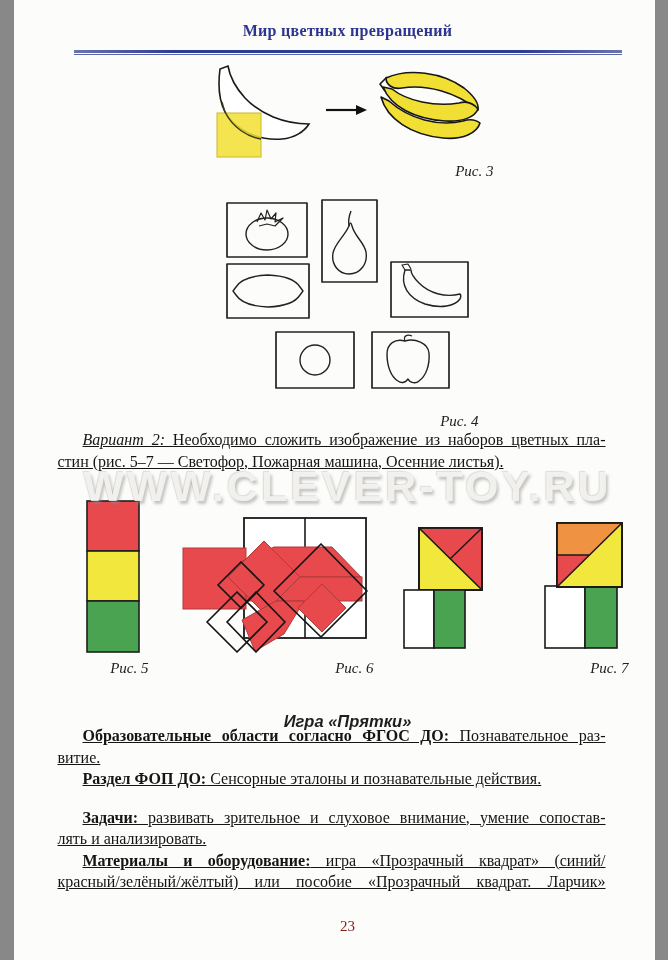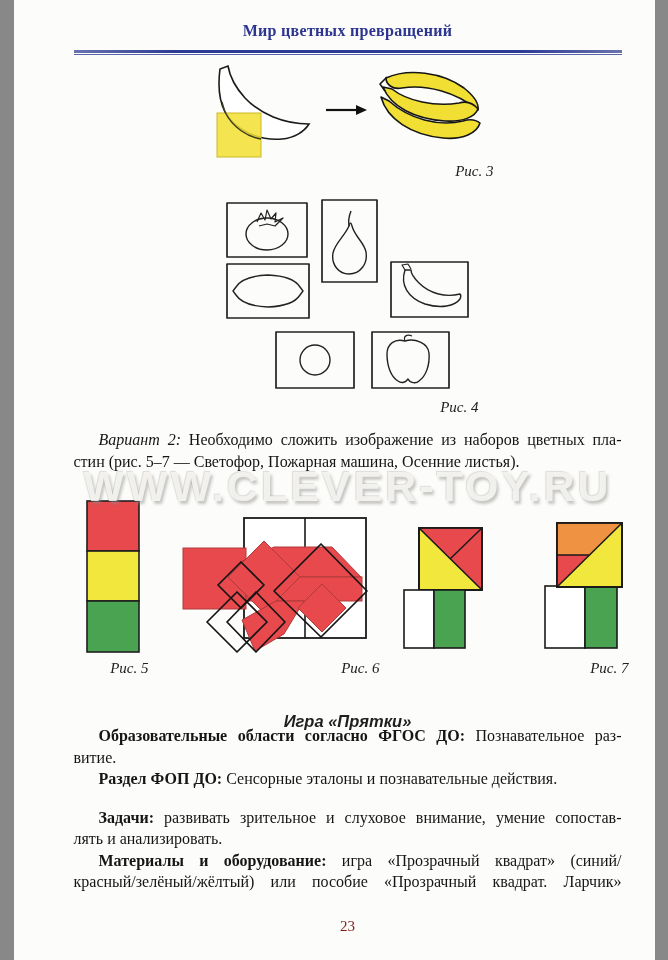--- a/index.html
+++ b/index.html
@@ -23,21 +23,21 @@
     left:0;top:22px;width:668px;text-align:center;
     font-size:16px;font-weight:700;color:var(--navy);letter-spacing:.3px;
   }
   .rule{left:60px;top:50px;width:548px;height:6px;}
   .rule .r1{height:2.5px;background:linear-gradient(90deg,#6a74ae,#2f3c96 18%,#2f3c96 82%,#6a74ae);}
   .rule .r2{height:1.2px;margin-top:1.6px;background:#5a64a8;}
   
   .caption{font-style:italic;font-size:15px;color:#222;text-align:right;}
   
   .textblock{
-    left:60px;width:548px;font-size:16px;line-height:21.5px;color:#151515;
+    left:44px;width:548px;font-size:16px;line-height:21.5px;color:#151515;text-decoration:underline;
   }
   .tline{text-align:justify;text-align-last:justify;}
   .tline.last{text-align:justify;text-align-last:auto;}
   .indent{text-indent:25px;}
   .b{font-weight:700;}
   .it{font-style:italic;}
   .gap{height:17px;}
   
   .game-heading{
     left:0;top:700px;width:668px;text-align:center;
@@ -107,21 +107,21 @@
     <g>
       <rect x="57" y="137" width="78" height="56" stroke-width="1.7"></rect>
       <circle cx="96" cy="165" r="15" stroke-width="1.4"></circle>
     </g>
     <g>
       <rect x="153" y="137" width="77" height="56" stroke-width="1.7"></rect>
       <path d="M193,141 C188,139 184,141 186,146" stroke-width="1.2"></path>
       <path d="M186,146 C176,143 168,149 168,159 C168,171 172,182 179,186 C183,189 187,187 189,184 C191,188 197,189 200,186 C207,181 211,170 210,158 C209,148 196,143 186,146 Z" stroke-width="1.4"></path>
     </g>
   </svg>
-  <div class="abs caption" style="left:205px;top:399px;width:260px">Рис. 4</div>
+  <div class="abs caption" style="left:205px;top:413px;width:260px">Рис. 4</div>
 
   <div class="abs textblock" style="top:429px">
     <div class="tline indent"><span class="it">Вариант 2:</span><span> Необходимо сложить изображение из наборов цветных пла-</span></div>
     <div class="tline last">стин (рис. 5–7 — Светофор, Пожарная машина, Осенние листья).</div>
   </div>
 
   <div class="abs watermark">WWW.CLEVER-TOY.RU</div>
 
   <svg class="abs" style="left:70px;top:498px" width="58" height="158" viewBox="0 0 58 158" stroke="#1f1f1f" stroke-width="1.6">
     <rect x="3" y="3" width="52" height="50" fill="var(--red)"></rect>
@@ -141,21 +141,21 @@
       <polygon points="102,91 130,91 110,124 81,141 68,110"></polygon>
       <polygon points="148,74 172,98 148,122 124,98"></polygon>
     </g>
     <g fill="none" stroke="#151515" stroke-width="1.7" stroke-linejoin="round">
       <polygon points="67,52 90,75 67,98 44,75"></polygon>
       <polygon points="63,82 93,112 63,142 33,112"></polygon>
       <polygon points="82,82 111,112 82,142 53,112"></polygon>
       <polygon points="147,34 193,81 147,127 100,81"></polygon>
     </g>
   </svg>
-  <div class="abs caption" style="left:166px;top:660px;width:200px">Рис. 6</div>
+  <div class="abs caption" style="left:160px;top:660px;width:200px">Рис. 6</div>
 
   <svg class="abs" style="left:385px;top:515px" width="230" height="140" viewBox="0 0 230 140">
     <g>
       <rect x="20" y="13" width="63" height="62" fill="var(--yellow)" stroke="#1a1a1a" stroke-width="1.8"></rect>
       <polygon points="20,13 83,13 83,75" fill="var(--red)"></polygon>
       <line x1="20" y1="13" x2="83" y2="75" stroke="#1a1a1a" stroke-width="1.5"></line>
       <line x1="83" y1="13" x2="51" y2="44" stroke="#1a1a1a" stroke-width="1.5"></line>
       <rect x="20" y="13" width="63" height="62" fill="none" stroke="#1a1a1a" stroke-width="1.8"></rect>
       <rect x="5" y="75" width="30" height="58" fill="#ffffff" stroke="#1a1a1a" stroke-width="1.6"></rect>
       <rect x="35" y="75" width="31" height="58" fill="var(--green)" stroke="#1a1a1a" stroke-width="1.6"></rect>

